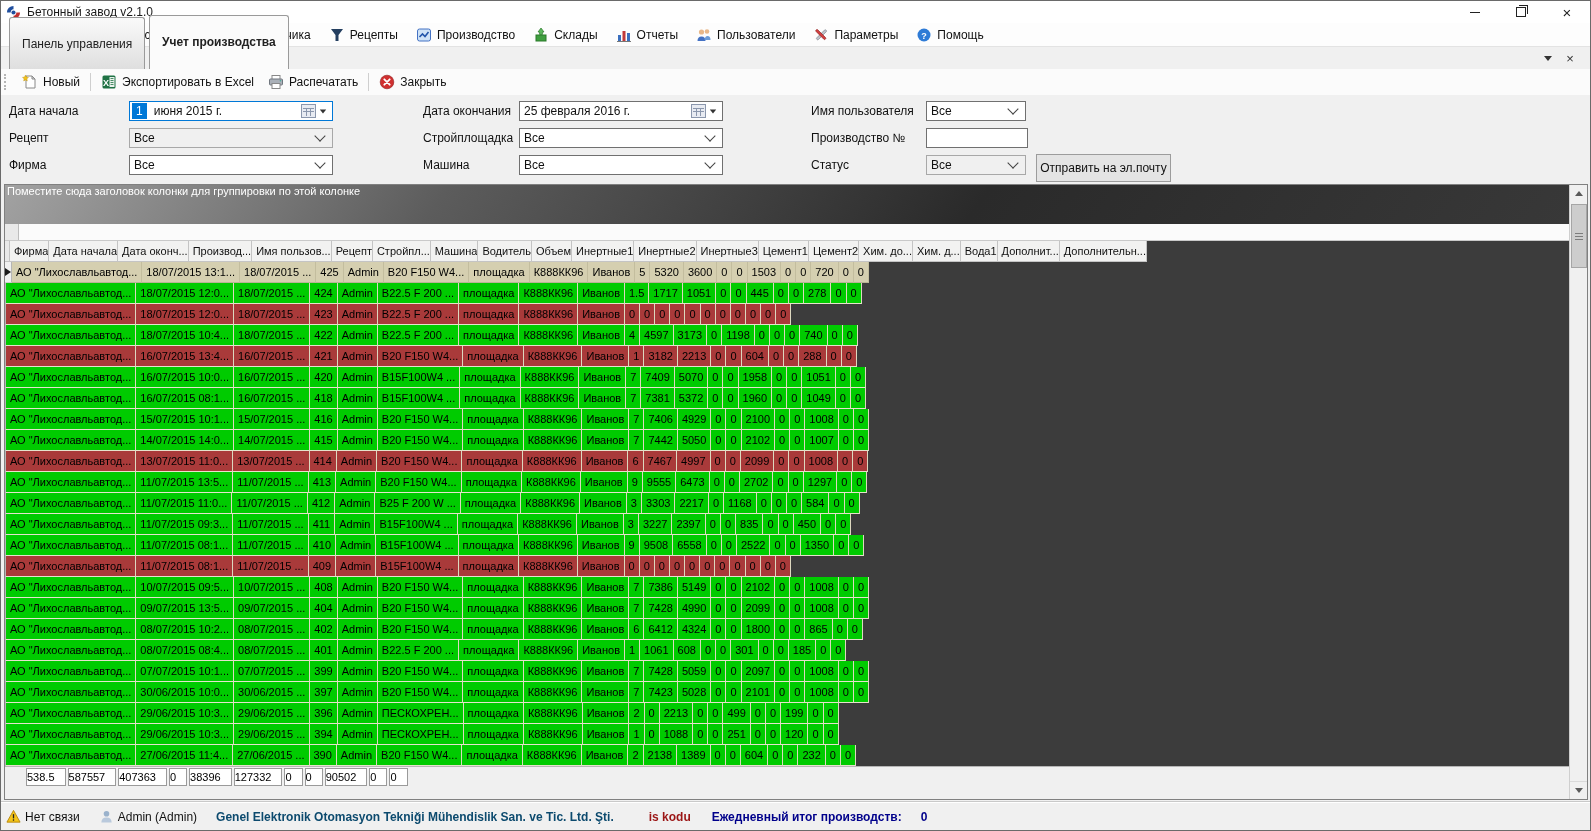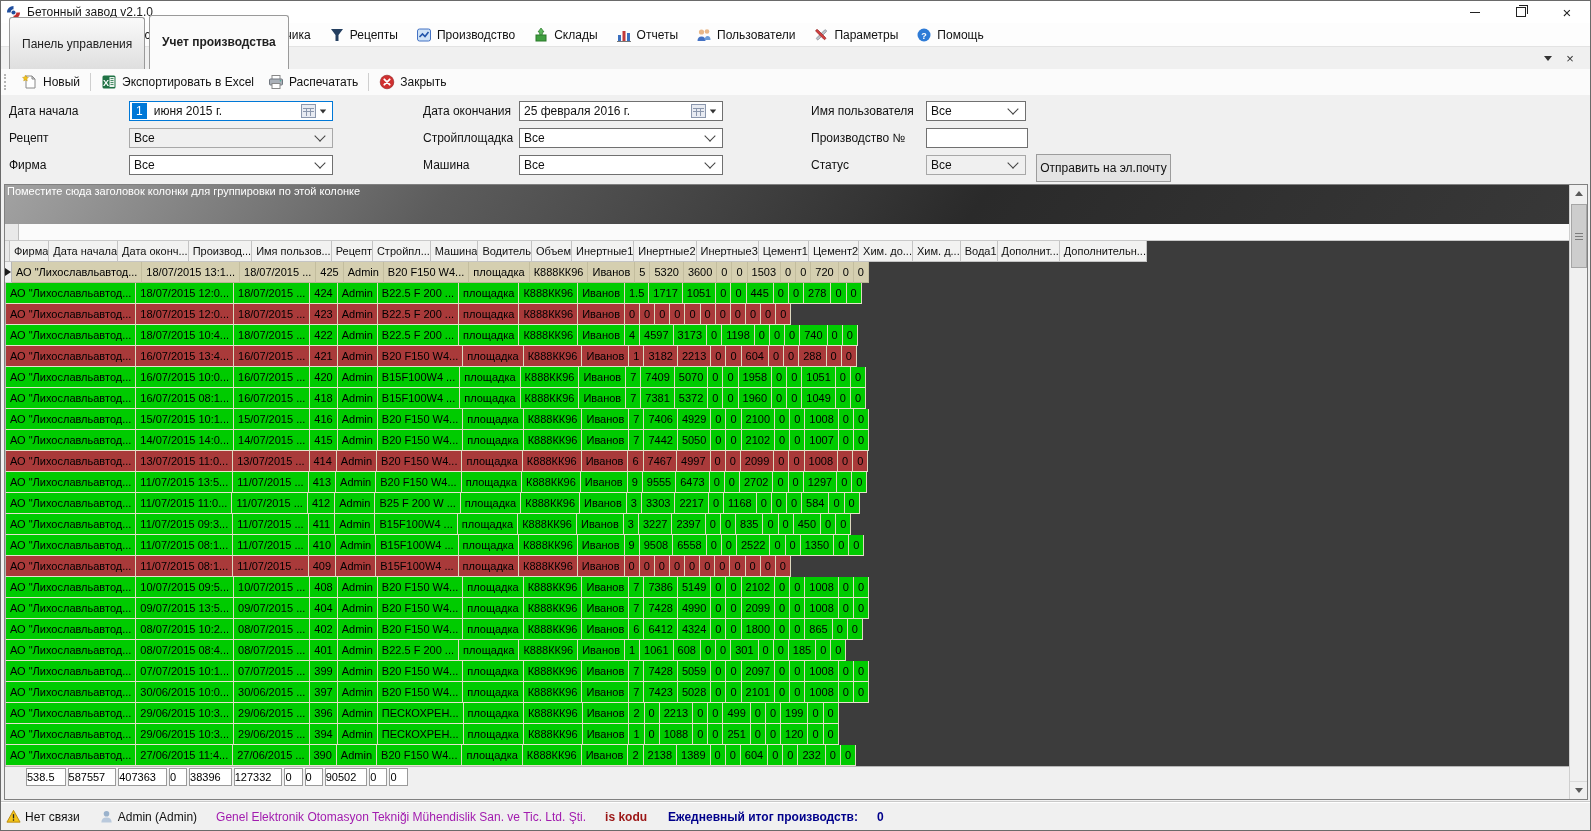--- a/index.html
+++ b/index.html
@@ -85,21 +85,21 @@
   .sb-up{top:0;}
   .sb-down{bottom:0;border-top:1px solid #dadada;}
   .tri-up-s{width:0;height:0;border-left:4px solid transparent;border-right:4px solid transparent;border-bottom:5px solid #5a5a5a;}
   .tri-down-s{width:0;height:0;border-left:4px solid transparent;border-right:4px solid transparent;border-top:5px solid #5a5a5a;}
   .sb-thumb{position:absolute;left:1px;top:19px;width:14px;height:62px;background:#cdcdcd;border:1px solid #a6a6a6;display:flex;flex-direction:column;align-items:center;justify-content:center;gap:2px;}
   .sb-thumb i{display:block;width:8px;height:1px;background:#7c7c7c;}
 
   
   .statusbar{position:absolute;left:0;top:801px;width:100%;height:28px;background:#f0f0f0;border-top:1px solid #ffffff;box-shadow:0 -1px 0 #c9c9c9;display:flex;align-items:center;font-size:12px;color:#111;padding-left:5px;box-sizing:border-box;gap:9px;}
   .sitem{display:flex;align-items:center;gap:4px;margin-right:10px;white-space:nowrap;}
-  .company{font-weight:normal;color:#a21caf;margin-right:10px;}
+  .company{font-weight:bold;color:#0c4a6e;margin-right:26px;}
   .iskodu{font-weight:bold;color:#9b1515;margin-right:12px;}
   .daily{font-weight:bold;color:#00008b;}
   .dailyval{font-weight:bold;color:#00008b;margin-left:10px;}
   .sicon{width:15px;height:15px;}
 </style>
 </head>
 <body>
 
 <div class="window">
 

